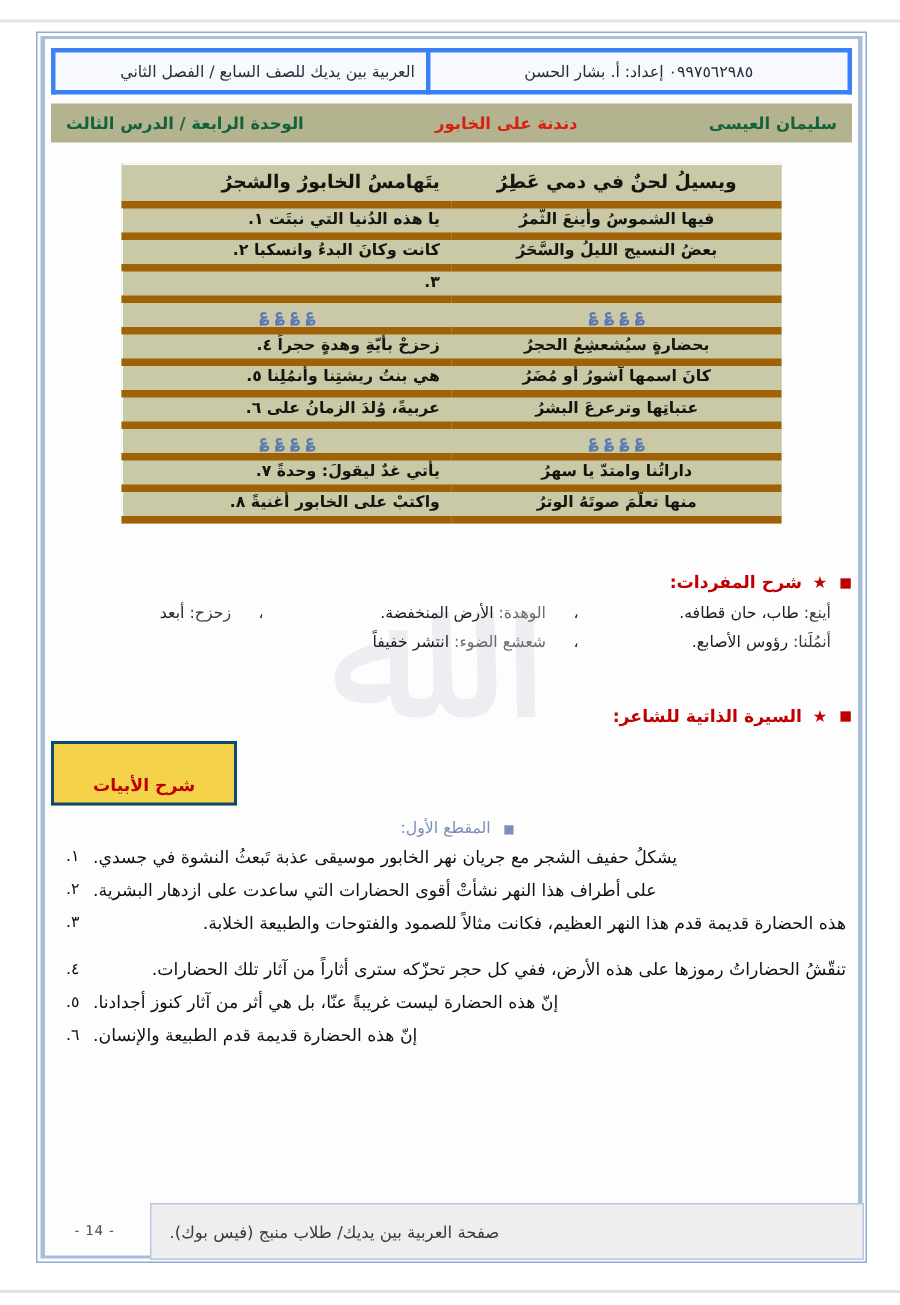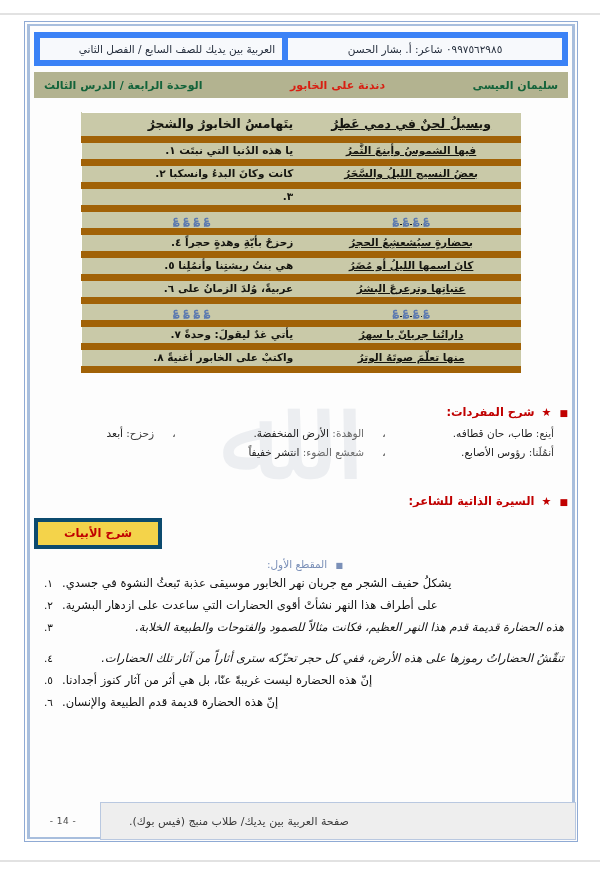--- a/index.html
+++ b/index.html
@@ -62,21 +62,21 @@
   }
 
   
   .hdr-table {
     width: 100%;
     border-collapse: collapse;
     margin-top: 4px;
     table-layout: fixed;
   }
   .hdr-table td {
-    border: 6px solid #3b82f6;
+    border: 3px solid #3b82f6;
     background: #f7f9fc;
     height: 28px;
     padding: 2px 7px;
     color: #252e3d;
     font-size: 10.5px;
     white-space: nowrap;
     overflow: hidden;
   }
   .hdr-right { text-align: right; width: 47%; }
   .hdr-left  { text-align: center; width: 53%; }
@@ -105,40 +105,39 @@
     margin-top: 14px;
   }
   .poem-table {
     width: 440px;
     border-collapse: collapse;
     background: #c9c9a8;
     table-layout: fixed;
   }
   .poem-table td {
     border-top: 1px solid #ffffff;
-    border-bottom: 7px solid #a16207;
+    border-bottom: 5px solid #a16207;
     background: #c9c9a8;
     color: #15150f;
     font-size: 10.5px;
     font-weight: bold;
     height: 21px;
     padding: 1px 8px 3px 8px;
     vertical-align: middle;
     white-space: nowrap;
     overflow: hidden;
   }
   .poem-table td.c-right {
     width: 50%;
     text-align: right;
     border-left: 1px solid #ffffff;
   }
   .poem-table td.c-left {
     width: 50%;
     text-align: center;
-    text-decoration: underline;
   }
   .poem-table tr.first-row td {
     font-size: 12.5px;
     height: 27px;
     padding-bottom: 4px;
   }
   .poem-table tr.first-row td.c-right { border-left: none; }
   .poem-table td .num {
     display: inline-block;
     min-width: 16px;
@@ -219,25 +218,25 @@
 
   
   .gold-box-wrap {
     display: flex;
     justify-content: flex-start;
     margin-top: 10px;
     padding-right: 6px;
   }
   .gold-box {
     background: #f4d34a;
-    border: 4px solid #0c4a6e;
+    border: 2px solid #0c4a6e;
     color: #c00000;
     font-size: 11.5px;
     font-weight: bold;
-    padding: 4px 26px 5px 26px;
+    padding: 20px 26px 5px 26px;
     margin-right: auto;
   }
 
   
   .expl { margin-top: 9px; direction: rtl; padding: 0 4px 0 4px; }
   .seg-title {
     text-align: center;
     color: #7b90b8;
     font-size: 10.5px;
     padding-left: 8px;
@@ -264,21 +263,21 @@
     flex: 0 0 auto;
     width: 18px;
     text-align: left;
     color: #101010;
     font-size: 10.5px;
   }
   .expl li .li-text {
     flex: 0 1 auto;
     text-align: right;
   }
-  .expl li.wide .li-text { flex: 1 1 auto; text-align: justify; font-style: italic; }
+  .expl li.wide .li-text { flex: 1 1 auto; text-align: justify; }
 
   
   .footer {
     position: absolute;
     left: 24px; right: 22px; bottom: 28px;
     height: 42px;
   }
   .footer-inner {
     position: absolute;
     left: 2px; right: 2px; top: 2px; bottom: 2px;
@@ -294,21 +293,21 @@
     font-size: 9px;
     letter-spacing: .5px;
   }
   .footer-box {
     flex: 1;
     border: 1px solid #b9c8e0;
     background: #eeeeee;
     display: flex;
     align-items: center;
     justify-content: flex-end;
-    padding: 0 28px;
+    padding: 0 12px;
     color: #3a3a3a;
     font-size: 11px;
     direction: rtl;
   }
 </style>
 </head>
 <body>
 
 <div id="page">
 
@@ -321,21 +320,21 @@
 
   <div class="watermark">ﷲ</div>
 
   <div class="content">
 
     <table class="hdr-table">
       <tbody>
           <tr>
         <td class="hdr-left">
           <span class="phone">٠٩٩٧٥٦٢٩٨٥</span>
-          <span>شاعر: أ. بشار الحسن</span>
+          <span>إعداد: أ. بشار الحسن</span>
         </td>
         <td class="hdr-right">العربية بين يديك للصف السابع / الفصل الثاني</td>
       </tr>
     </tbody>
       </table>
 
     <div class="title-strip">
       <span class="t-poet">سليمان العيسى</span>
       <span class="t-lesson">دندنة على الخابور</span>
       <span class="t-unit">الوحدة الرابعة / الدرس الثالث</span>
@@ -366,37 +365,37 @@
               </td>
               <td class="c-right">
                 <div class="flourishes">؏ ؏ ؏ ؏</div>
               </td>
             </tr>
             <tr class="verse">
               <td class="c-left">بحضارةٍ سيُشعشِعُ الحجرُ</td>
               <td class="c-right">زحزحْ بأيّةِ وهدةٍ حجراً <span class="num">٤.</span></td>
             </tr>
             <tr class="verse">
-              <td class="c-left">كانَ اسمها الليلُ أو مُضَرُ</td>
+              <td class="c-left">كانَ اسمها آشورُ أو مُضَرُ</td>
               <td class="c-right">هي بنتُ ريشتِنا وأنمُلِنا <span class="num">٥.</span></td>
             </tr>
             <tr class="verse">
               <td class="c-left">عتباتِها وترعرعَ البشرُ</td>
               <td class="c-right">عربيةً، وُلدَ الزمانُ على <span class="num">٦.</span></td>
             </tr>
             <tr class="deco">
               <td class="c-left">
                 <div class="flourishes">؏ ؏ ؏ ؏</div>
               </td>
               <td class="c-right">
                 <div class="flourishes">؏ ؏ ؏ ؏</div>
               </td>
             </tr>
             <tr class="verse">
-              <td class="c-left">داراتُنا جريانّ يا سهرُ</td>
+              <td class="c-left">داراتُنا وامتدّ يا سهرُ</td>
               <td class="c-right">يأتي غدٌ ليقولَ: وحدةً <span class="num">٧.</span></td>
             </tr>
             <tr class="verse">
               <td class="c-left">منها تعلّمَ صوتَهُ الوترُ</td>
               <td class="c-right">واكتبْ على الخابور أغنيةً <span class="num">٨.</span></td>
             </tr>
           </tbody>
       </table>
     </div>
 

